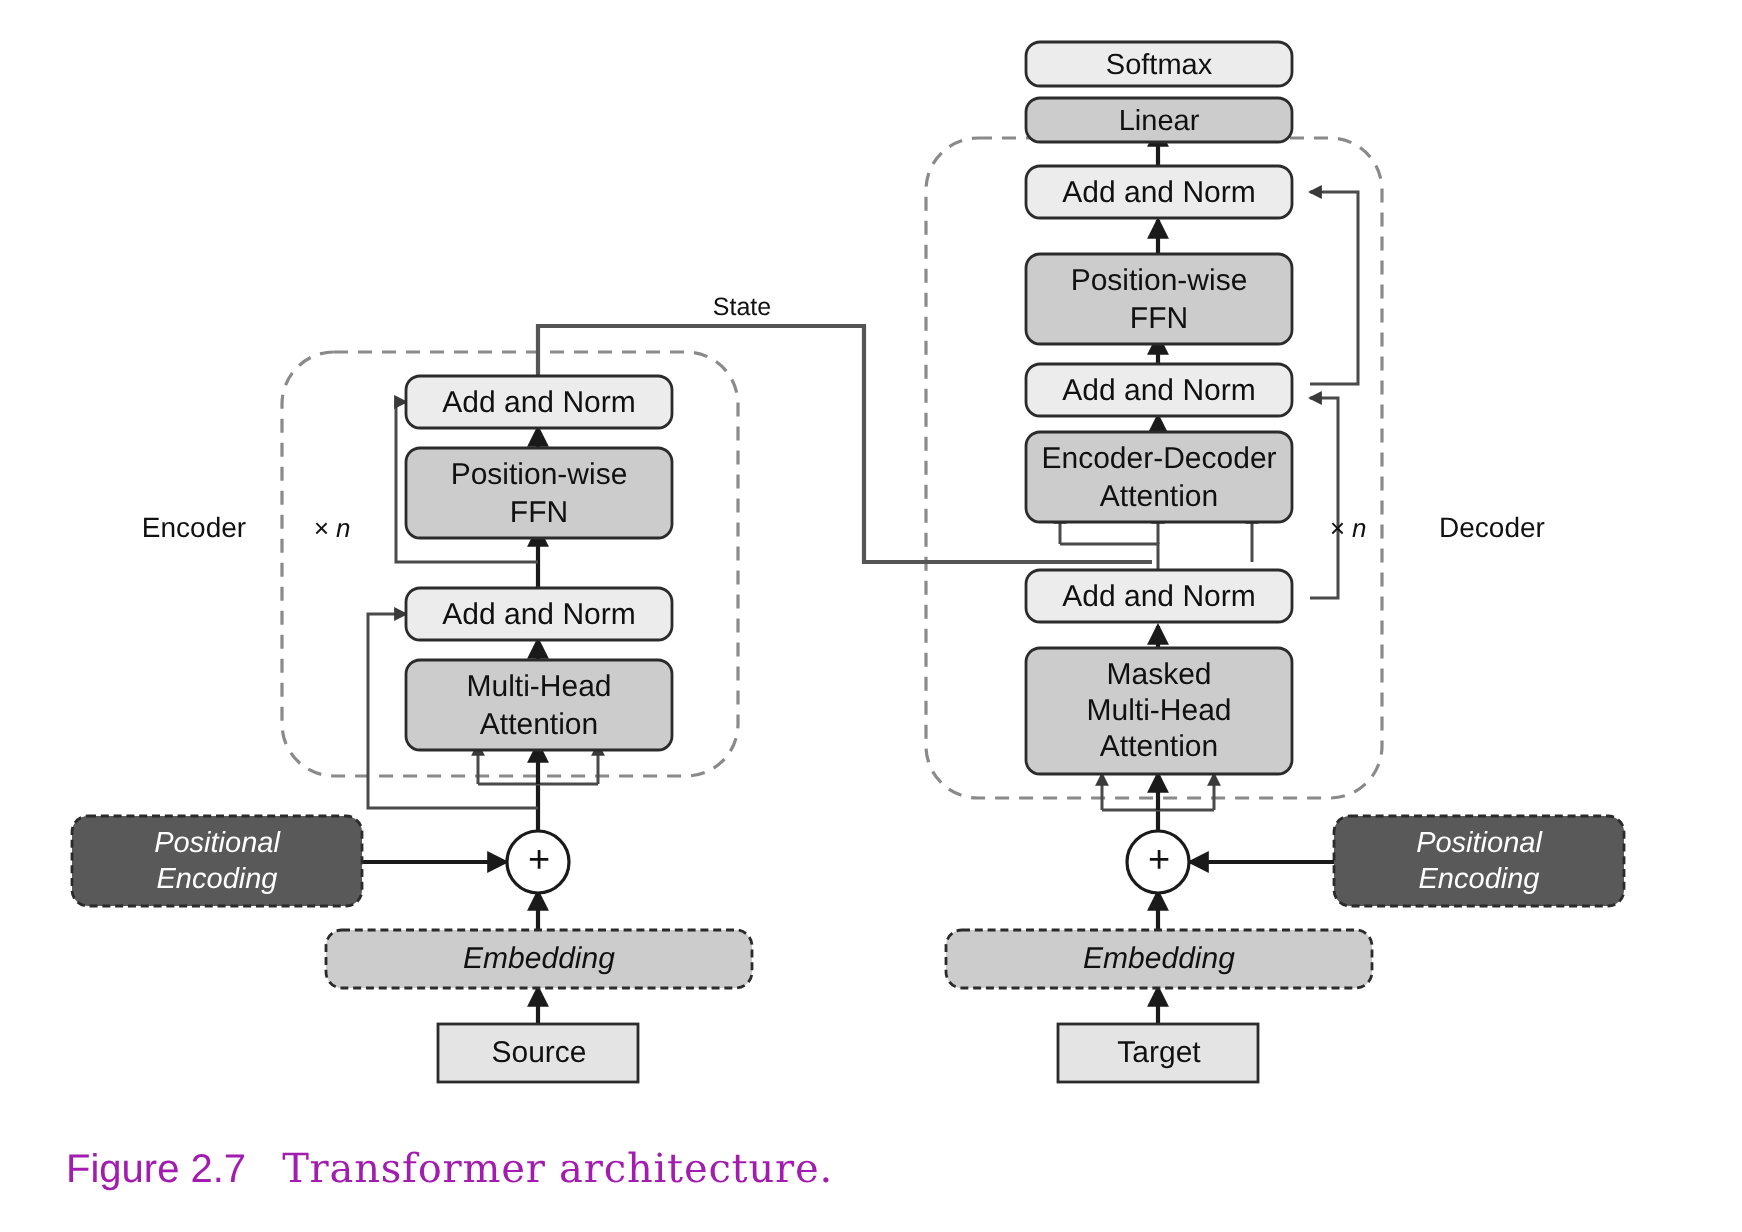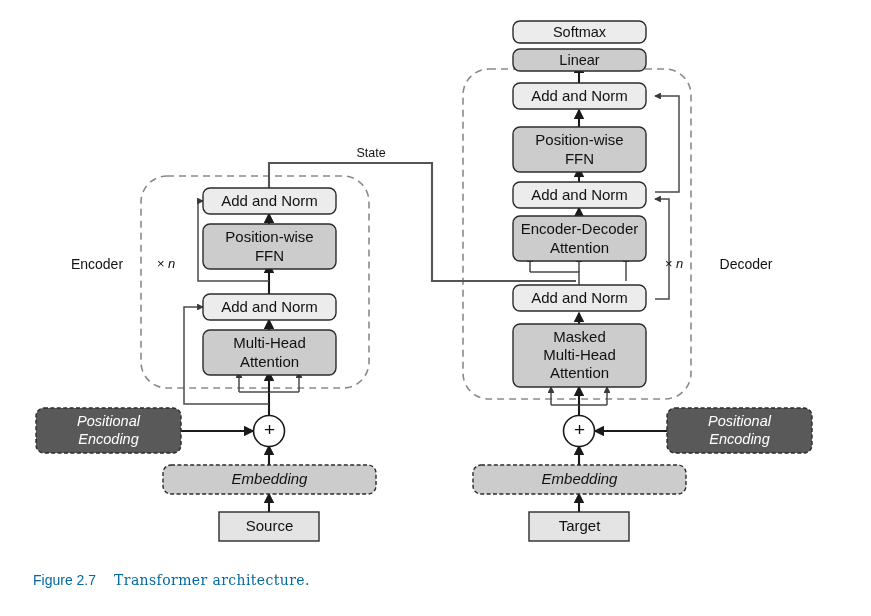--- a/index.html
+++ b/index.html
@@ -69,22 +69,22 @@
   .lbl-node-small { font-size: 14.5px; }
   .lbl-white { fill: #ffffff; font-style: italic; font-size: 14.5px; }
   .lbl-italic { font-style: italic; font-size: 15px; fill: #111111; }
   .lbl-side { font-size: 14px; text-anchor: middle; }
   .lbl-xn { font-size: 13px; font-style: italic; text-anchor: middle; }
   .lbl-state { font-size: 12.5px; text-anchor: middle; fill: #111111; }
   .caption {
     position: absolute;
     left: 33px;
     top: 572px;
-    font-size: 14px;
-    color: #0369a1;
+    font-size: 20px;
+    color: #a21caf;
     white-space: nowrap;
   }
   .caption .cap-num {
     font-family: "Liberation Sans", sans-serif;
   }
   .caption .cap-title {
     font-family: "DejaVu Serif", serif;
     margin-left: 18px;
     letter-spacing: 0.4px;
   }

